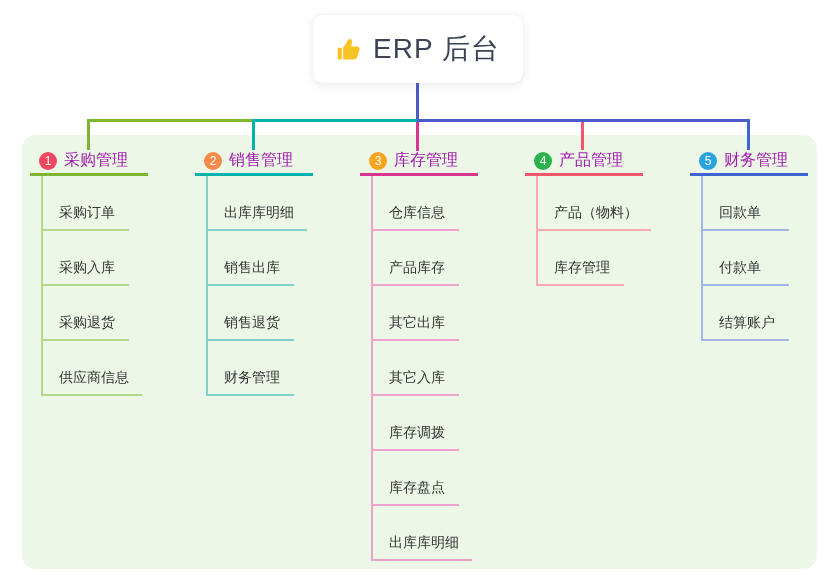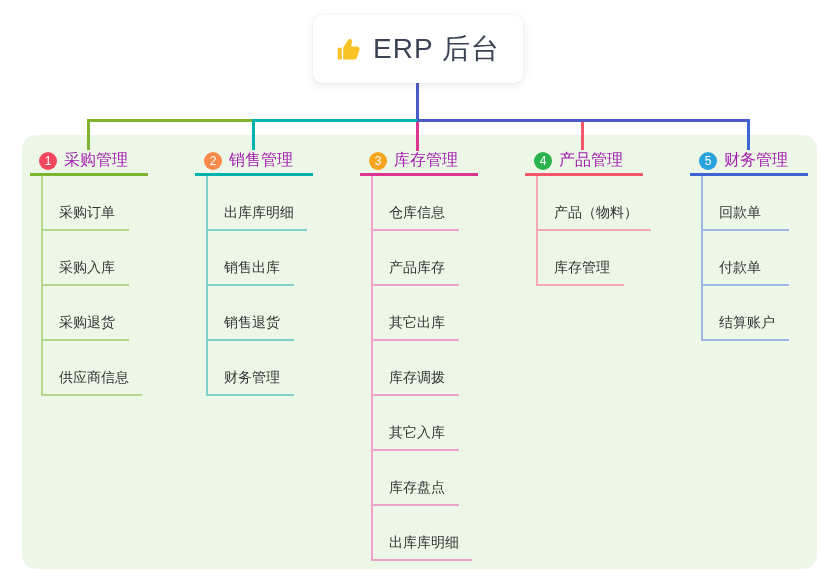--- a/index.html
+++ b/index.html
@@ -135,24 +135,24 @@
     <div class="child">
         <span class="child-label">仓库信息</span>
       </div>
     <div class="child">
         <span class="child-label">产品库存</span>
       </div>
     <div class="child">
         <span class="child-label">其它出库</span>
       </div>
     <div class="child">
-        <span class="child-label">库存调拨</span>
+        <span class="child-label">其它入库</span>
       </div>
     <div class="child">
-        <span class="child-label">其它入库</span>
+        <span class="child-label">库存调拨</span>
       </div>
     <div class="child">
         <span class="child-label">库存盘点</span>
       </div>
     <div class="child">
         <span class="child-label">出库库明细</span>
       </div>
   </div>
 </div>
 

